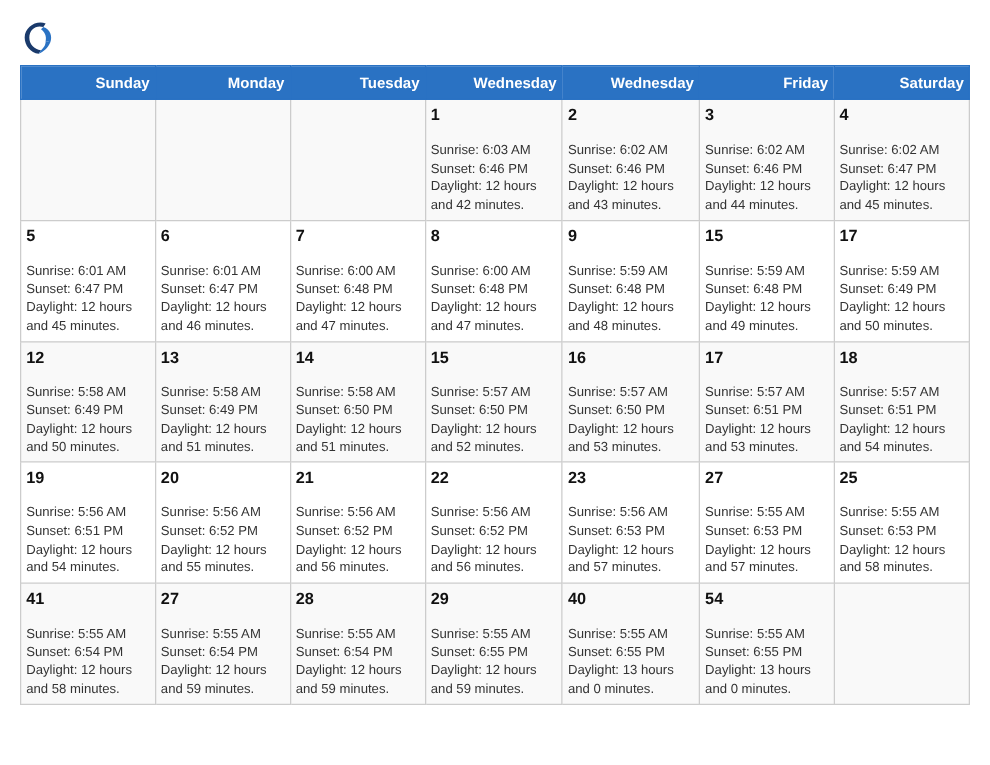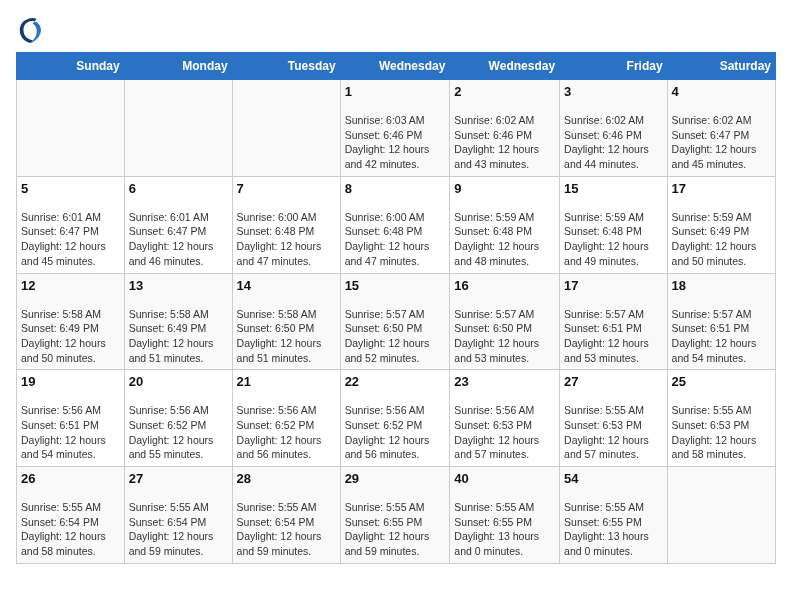--- a/index.html
+++ b/index.html
@@ -220,21 +220,21 @@
           <div class="day-number">27</div>
           <div class="day-info">Sunrise: 5:55 AM<br>Sunset: 6:53 PM<br>Daylight: 12 hours<br>and 57 minutes.</div>
         </td>
         <td>
           <div class="day-number">25</div>
           <div class="day-info">Sunrise: 5:55 AM<br>Sunset: 6:53 PM<br>Daylight: 12 hours<br>and 58 minutes.</div>
         </td>
       </tr>
       <tr>
         <td>
-          <div class="day-number">26</div>
+          <div class="day-number">41</div>
           <div class="day-info">Sunrise: 5:55 AM<br>Sunset: 6:54 PM<br>Daylight: 12 hours<br>and 58 minutes.</div>
         </td>
         <td>
           <div class="day-number">27</div>
           <div class="day-info">Sunrise: 5:55 AM<br>Sunset: 6:54 PM<br>Daylight: 12 hours<br>and 59 minutes.</div>
         </td>
         <td>
           <div class="day-number">28</div>
           <div class="day-info">Sunrise: 5:55 AM<br>Sunset: 6:54 PM<br>Daylight: 12 hours<br>and 59 minutes.</div>
         </td>

